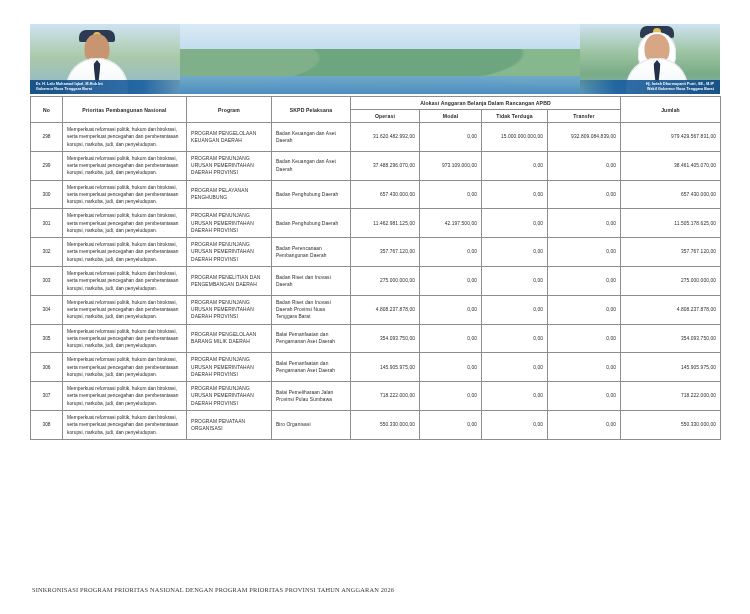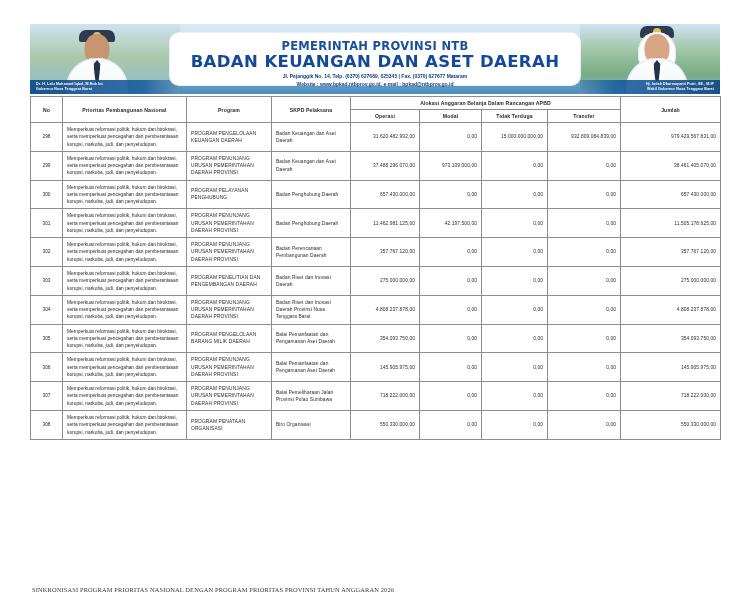--- a/index.html
+++ b/index.html
@@ -197,26 +197,20 @@
         <div class="pt-body">
           <div class="pt-tie"></div>
         </div>
       </div>
       <div class="caption">
         <div>Hj. Indah Dharmayanti Putri, SE., M.IP</div>
         <div>Wakil Gubernur Nusa Tenggara Barat</div>
       </div>
     </div>
 
-    <div class="plaque">
-      <div class="l1">PEMERINTAH PROVINSI NTB</div>
-      <div class="l2">BADAN KEUANGAN DAN ASET DAERAH</div>
-      <div class="l3">Jl. Pejanggik No. 14, Telp. (0370) 627689, 625345 | Fax. (0370) 627677 Mataram</div>
-      <div class="l4">Website : www.bpkad.ntbprov.go.id, e-mail : bpkad@ntbprov.go.id</div>
-    </div>
   </div>
 
   <table class="grid">
     <colgroup>
       <col style="width:32px">
       <col style="width:124px">
       <col style="width:85px">
       <col style="width:79px">
       <col style="width:69px">
       <col style="width:62px">

